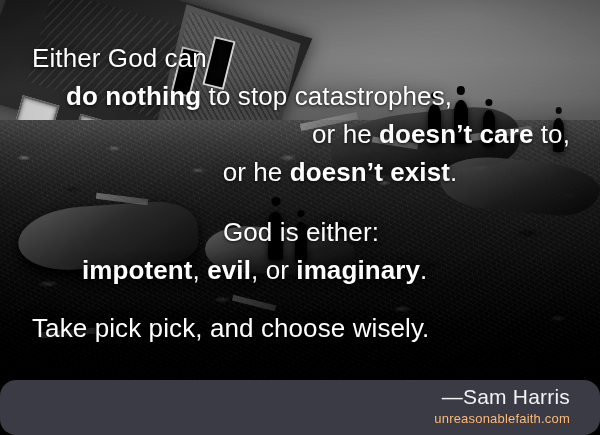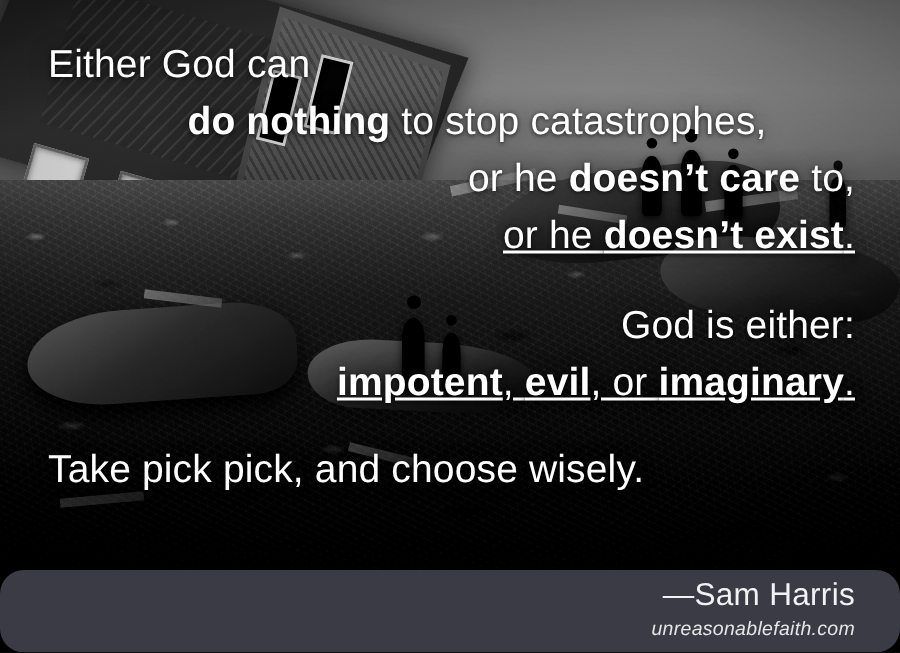--- a/index.html
+++ b/index.html
@@ -221,39 +221,39 @@
   .vignette {
     position: absolute; inset: 0;
     background:
       radial-gradient(ellipse 110% 95% at 50% 48%, rgba(0,0,0,0) 38%, rgba(0,0,0,.42) 100%),
       linear-gradient(180deg, rgba(0,0,0,.10) 0%, rgba(0,0,0,0) 22%, rgba(0,0,0,.18) 70%, rgba(0,0,0,.40) 100%);
   }
 
   
   .quote {
     position: absolute;
-    left: 0; top: 0;
+    left: 0; top: 16px;
     width: 100%;
     padding: 24px 30px 0 30px;
     box-sizing: border-box;
     color: #ffffff;
     font-size: 26px;
     line-height: 1.46;
     letter-spacing: .1px;
     text-shadow: 0 1px 3px rgba(0,0,0,.75), 0 0 14px rgba(0,0,0,.45);
     font-weight: 400;
   }
   .qline { white-space: nowrap; }
   .l1 { text-align: left;   padding-left: 2px; }
-  .l2 { text-align: center;   padding-left: 36px; }
+  .l2 { text-align: left;   padding-left: 36px; }
   .l3 { text-align: right;   padding-left: 56px; }
-  .l4 { text-align: right;   padding-left: 80px; text-decoration: underline; }
+  .l4 { text-align: center;   padding-left: 80px; }
   .gap { height: 22px; }
-  .l5 { text-align: right;   padding-left: 2px; }
-  .l6 { text-align: right;   padding-left: 52px; text-decoration: underline; }
+  .l5 { text-align: center;   padding-left: 2px; }
+  .l6 { text-align: left;   padding-left: 52px; }
   .gap2 { height: 20px; }
   .l7 { text-align: left;   padding-left: 2px; }
   b.em { font-weight: 700; }
 
   
   .footer {
     position: absolute;
     left: 0; bottom: 0;
     width: 100%;
     height: 55px;
@@ -265,26 +265,25 @@
   }
   .author {
     color: #f2f2f4;
     font-size: 21px;
     line-height: 26px;
     letter-spacing: .2px;
     font-weight: 400;
     white-space: nowrap;
   }
   .site {
-    color: #e5e5e5;
+    color: #fdba74;
     font-size: 13px;
     line-height: 17px;
     letter-spacing: .2px;
     white-space: nowrap;
-    font-style: italic;
   }
 </style>
 </head>
 <body>
 
 <div id="poster">
 
   <div class="photo">
 
     <div class="sky"></div>

